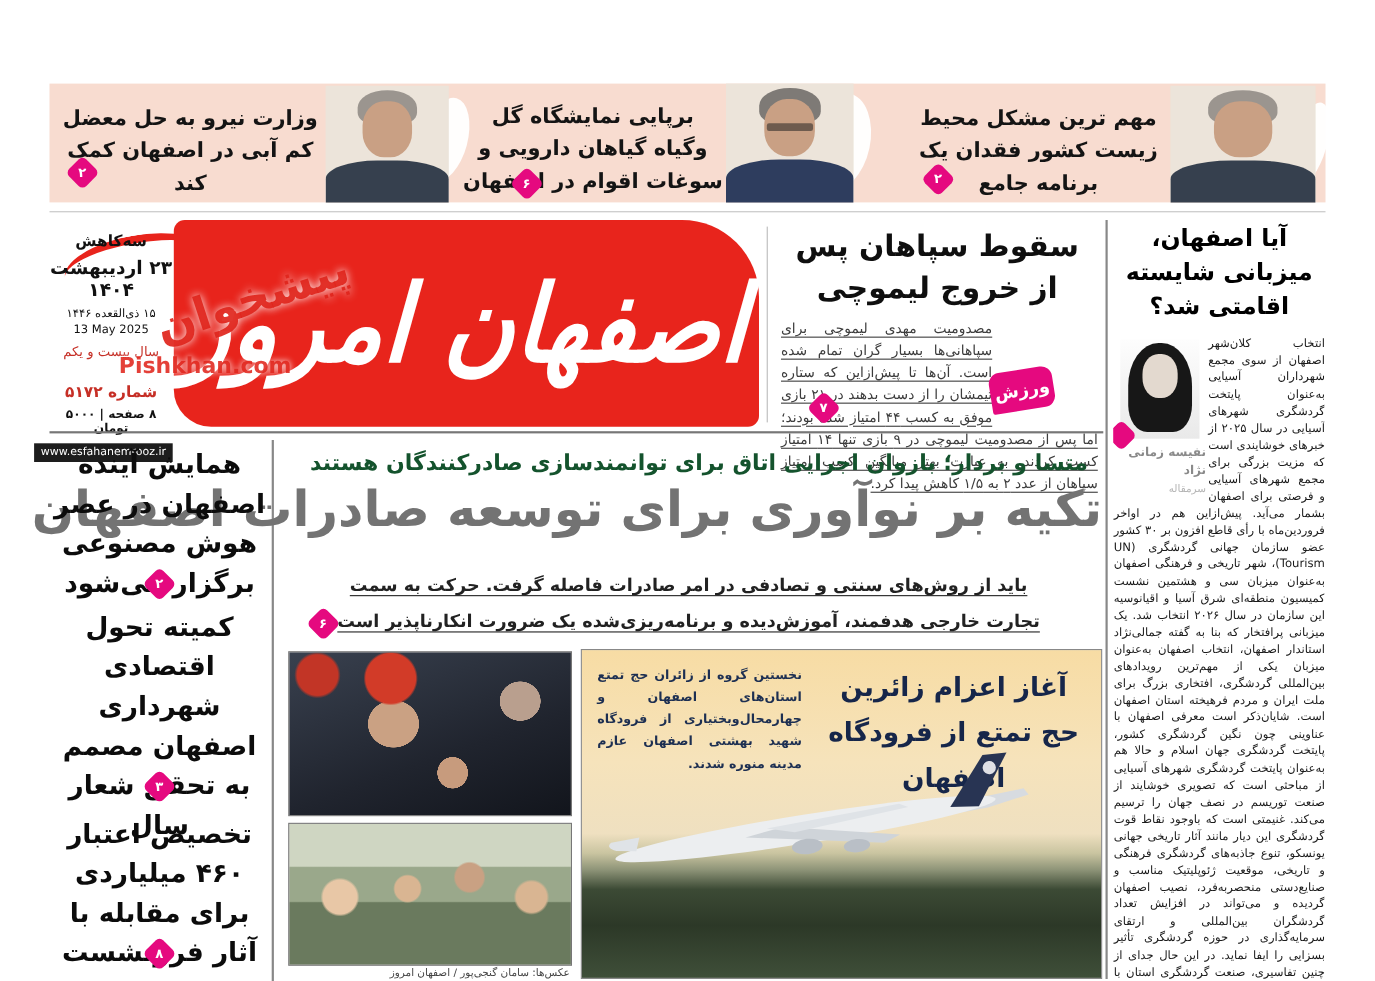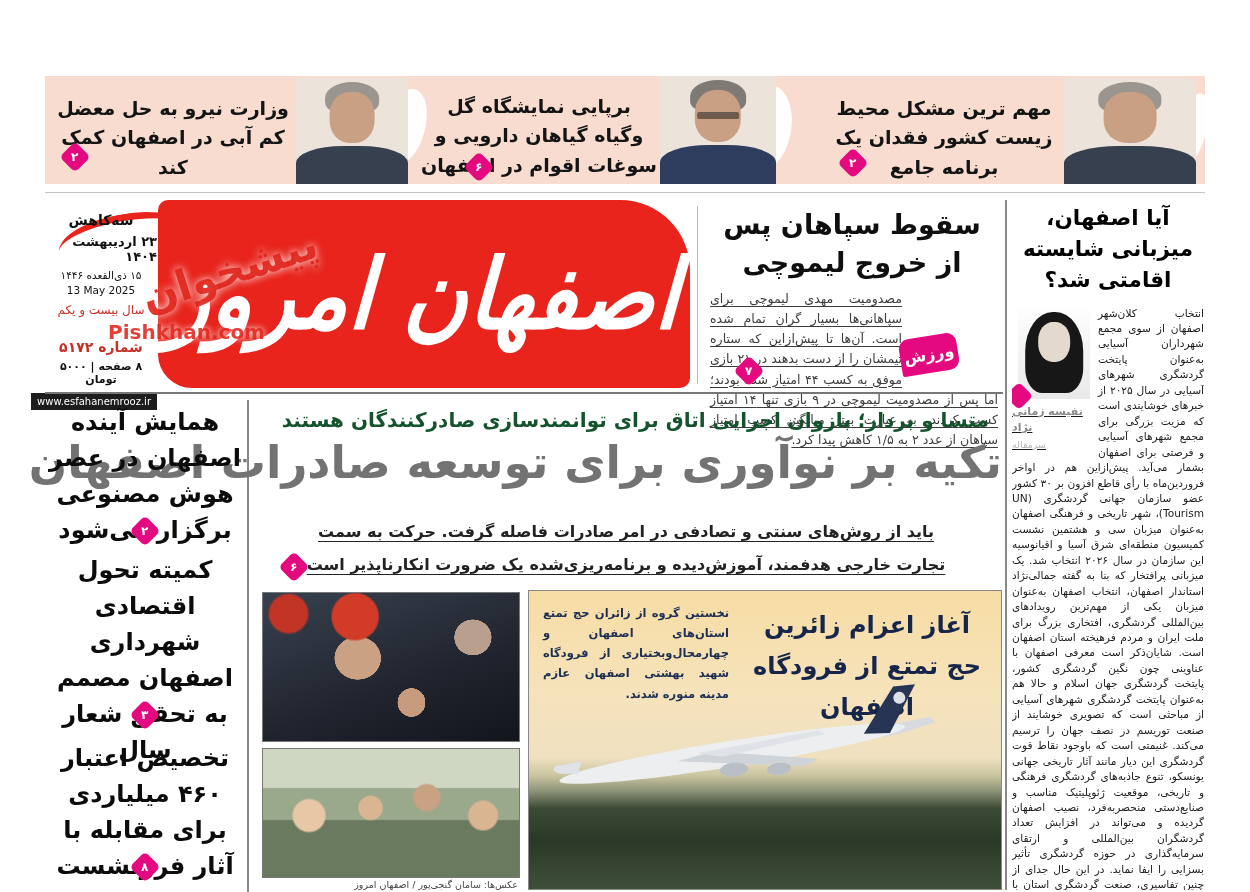--- a/index.html
+++ b/index.html
@@ -24,21 +24,21 @@
            border-radius:5px;display:flex;align-items:center;justify-content:center;z-index:6;}
   .diamond span{transform:rotate(-45deg);color:#fff;font-size:12px;font-weight:bold;}
   .sport-badge{position:absolute;left:900px;top:336px;width:58px;height:37px;background:#e5097f;
                color:#fff;border-radius:10px 10px 10px 2px;transform:rotate(-9deg);
                font-weight:bold;font-size:16px;text-align:center;line-height:37px;z-index:6;}
 
   
   .rule{position:absolute;background:#c4c4c4;}
   .dateblock{left:45px;top:212px;width:112px;text-align:center;color:#111;}
   .m-weekday{font-size:14px;font-weight:bold;}
-  .m-datefa{font-size:13px;font-weight:bold;margin-top:6px;text-align:right;}
+  .m-datefa{font-size:17px;font-weight:bold;margin-top:6px;}
   .m-hijri{font-size:10.5px;margin-top:5px;}
   .m-dateen{font-size:10.5px;margin-top:3px;direction:ltr;}
   .m-year{font-size:12px;font-weight:normal;color:#c62f26;margin-top:7px;}
   .m-issue{font-size:14px;font-weight:bold;color:#c62f26;margin-top:22px;}
   .m-pages{font-size:11px;font-weight:bold;margin-top:5px;}
   .m-site{display:inline-block;margin-top:7px;background:#1d1d1d;color:#fff;font-size:10px;padding:3px 6px;direction:ltr;}
   .logo{left:158px;top:200px;width:532px;height:188px;background:#e8241c;
         border-radius:10px 70px 10px 34px;display:flex;align-items:center;justify-content:center;z-index:1;}
   .logo-text{color:#fff;font-size:88px;font-weight:bold;font-style:italic;white-space:nowrap;
              transform:skewX(-3deg) scaleY(1.1);letter-spacing:-4px;}
@@ -52,21 +52,21 @@
   
   .sports-title{left:708px;top:206px;width:288px;text-align:center;font-size:27px;font-weight:bold;line-height:1.4;color:#0f0f0f;}
   .sports-body{left:710px;top:289px;width:288px;font-size:12.6px;line-height:1.6;text-align:justify;
                color:#3c3c3c;text-decoration:underline;text-underline-offset:3px;}
   .sport-spacer{float:right;width:96px;height:52px;margin-top:46px;}
 
   
   .ed-col{left:1012px;top:202px;width:192px;height:688px;overflow:hidden;}
   .ed-title{font-size:21.5px;font-weight:bold;text-align:center;line-height:1.45;color:#000;}
   .ed-body{margin-top:10px;font-size:10.6px;line-height:1.46;text-align:justify;color:#1b1b1b;}
-  .author{float:left;width:84px;margin:3px 2px 6px 0;text-align:left;text-decoration:underline;}
+  .author{float:left;width:84px;margin:3px 2px 6px 0;text-align:right;}
   .author .pic{position:relative;width:72px;height:90px;margin:0 auto;background:linear-gradient(#fdfdfd,#e9e9e9);}
   .author .pic .hair{position:absolute;left:50%;top:4%;transform:translateX(-50%);width:80%;height:90%;background:#171717;border-radius:48% 48% 30% 30%;}
   .author .pic .face{position:absolute;left:50%;top:15%;transform:translateX(-50%);width:44%;height:44%;background:#e3d9cf;border-radius:46%;}
   .author .pic .dmd{position:absolute;left:-9px;bottom:-7px;width:20px;height:20px;background:#e5097f;transform:rotate(45deg);border-radius:5px;}
   .author .name{font-size:11px;font-weight:bold;color:#8a8a8a;margin-top:5px;}
   .author .role{font-size:9.5px;color:#b5b5b5;margin-top:2px;}
 
   
   .kicker{left:244px;top:408px;width:745px;font-size:20px;font-weight:bold;color:#14532d;white-space:nowrap;}
   .headline{left:252px;top:436px;width:750px;text-align:center;font-size:45px;font-weight:bold;color:#737373;white-space:nowrap;letter-spacing:-1px;}

